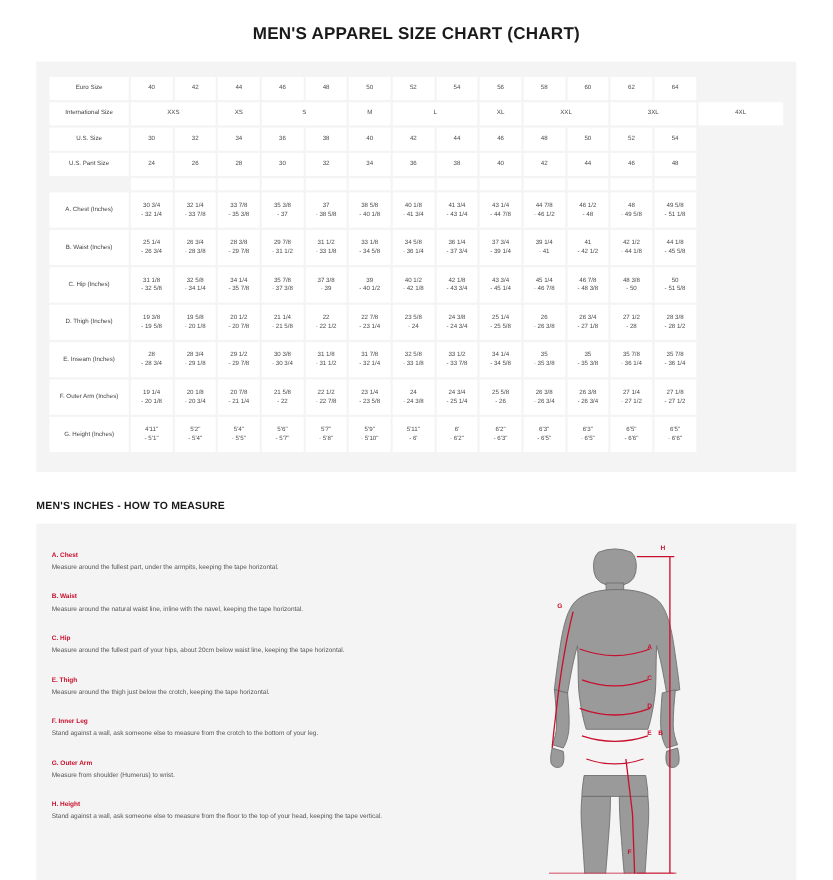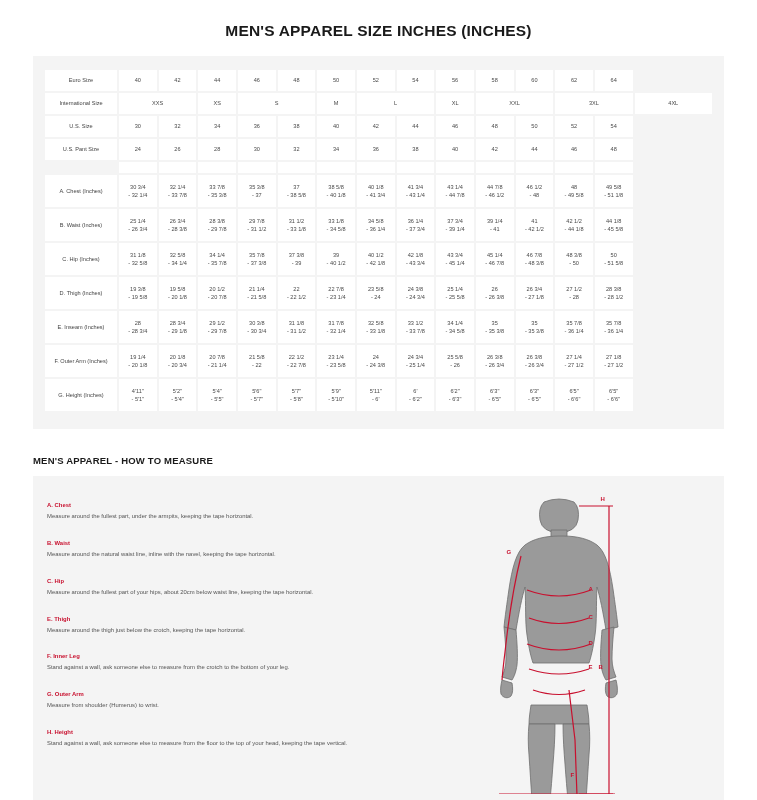--- a/index.html
+++ b/index.html
@@ -111,21 +111,21 @@
     color: #c8102e;
     font-size: 6px;
     font-weight: bold;
   }
 </style>
 </head>
 <body>
 
 <div class="page">
 
-  <div class="chart-title">MEN'S APPAREL SIZE INCHES (INCHES)</div>
+  <div class="chart-title">MEN'S APPAREL SIZE CHART (CHART)</div>
 
   <div class="chart-wrap">
     <table class="size-table">
       <tbody>
 
         <tr>
           <td class="rowlabel">Euro Size</td>
           <td>40</td>
           <td>42</td>
           <td>44</td>
@@ -413,21 +413,21 @@
 - 6'6"</td>
           <td>6'5"
 - 6'6"</td>
         </tr>
 
       </tbody>
     </table>
   </div>
 
   <div class="howto">
-    <div class="howto-title">MEN'S APPAREL - HOW TO MEASURE</div>
+    <div class="howto-title">MEN'S INCHES - HOW TO MEASURE</div>
     <div class="howto-body">
 
       <div class="howto-left">
 
         <div class="measure-item">
           <div class="measure-head">A. Chest</div>
           <div class="measure-text">Measure around the fullest part, under the armpits, keeping the tape horizontal.</div>
         </div>
 
         <div class="measure-item">

